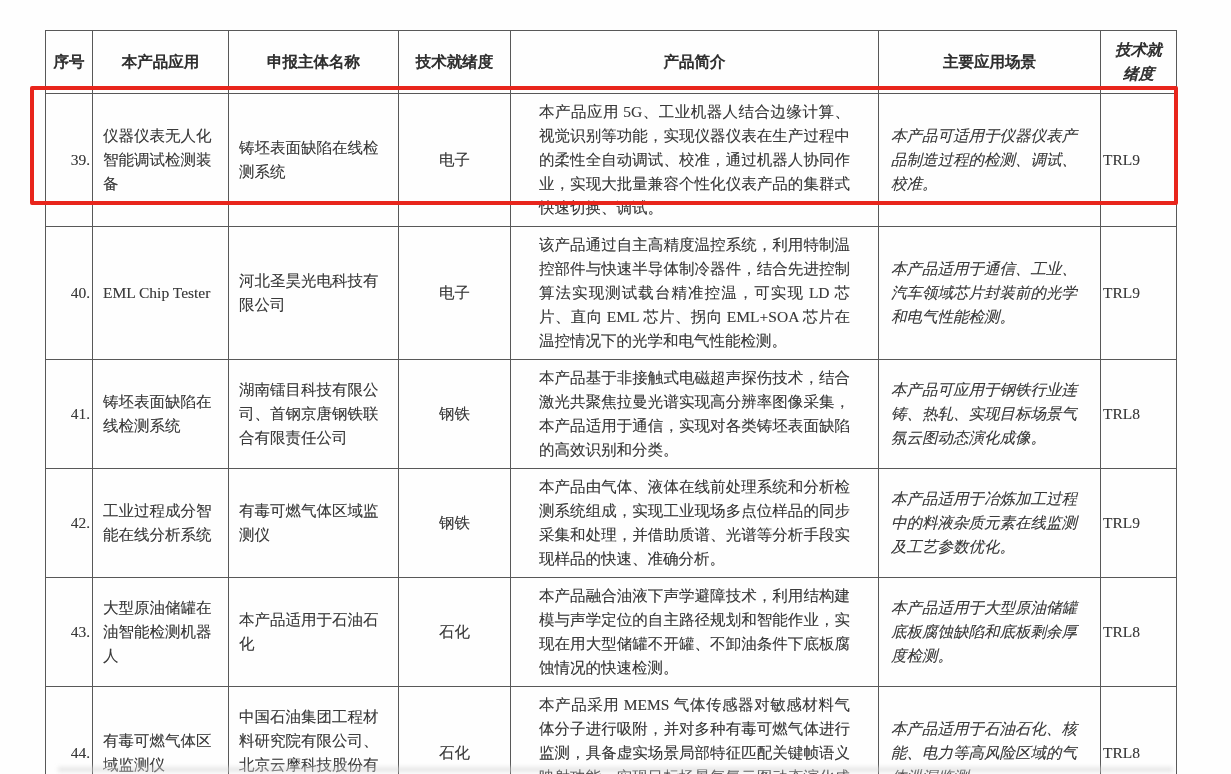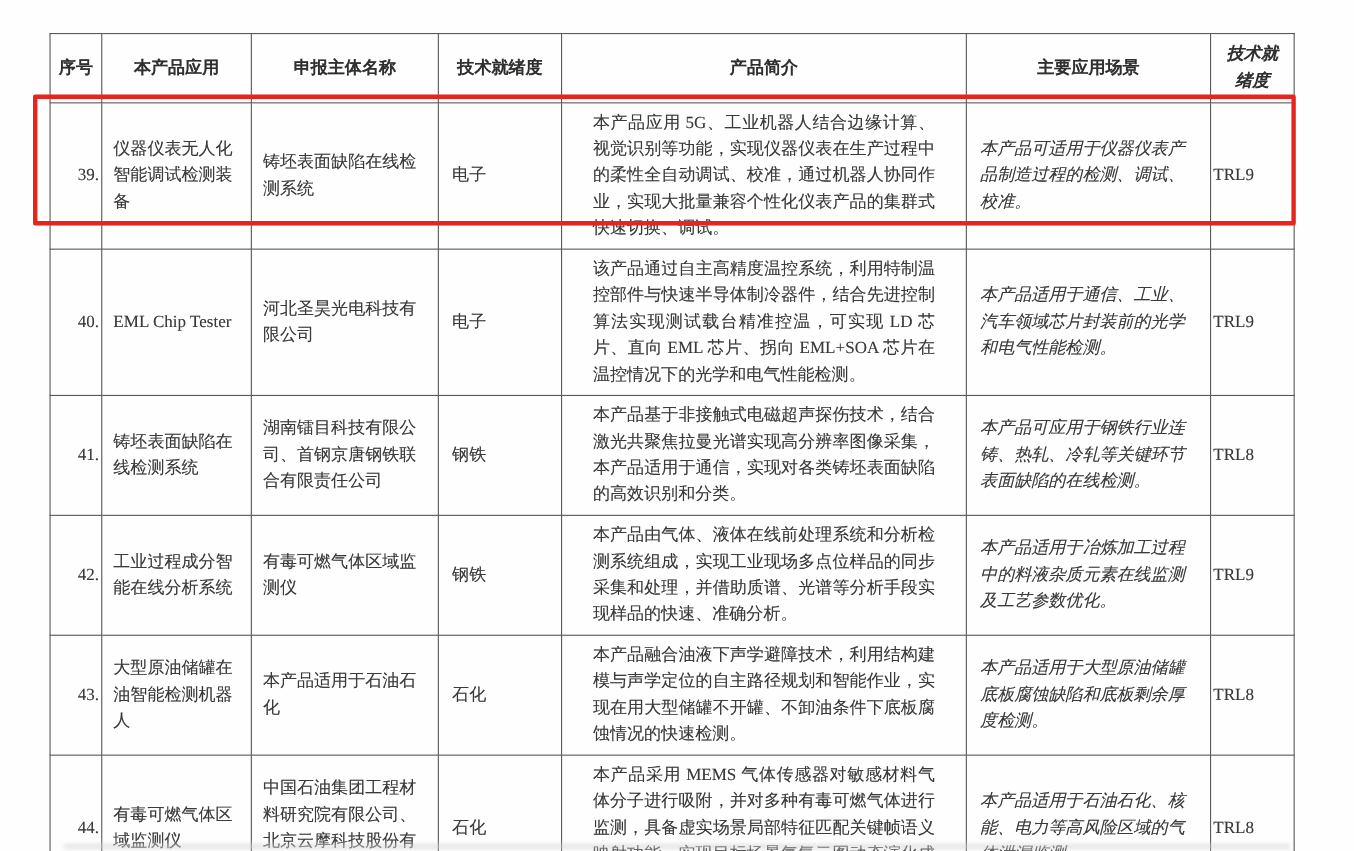--- a/index.html
+++ b/index.html
@@ -23,21 +23,21 @@
     vertical-align:middle;
     padding:6px 10px;
     overflow:hidden;
     font-weight:normal;
   }
   thead th{font-weight:bold;text-align:center;padding:6px 4px;color:#2f2f2f;}
   thead th.h-trl{padding:6px 13px;font-style:italic;}
   td.c-index{text-align:right;padding:6px 2px;}
   td.c-product{padding:6px 10px;}
   td.c-applicant{padding:6px 10px;}
-  td.c-field{padding:6px 12px;}
+  td.c-field{padding:6px 12px;text-align:center;}
   td.c-intro{text-align:justify;padding:6px 28px;}
   td.c-scenario{padding:8px 12px;font-style:italic;}
   td.c-trl{padding:6px 2px;}
   tr.r-head{height:63px;margin-top:34px;}
   tr.r-39{height:112px;}
   tr.r-40{height:125px;}
   tr.r-41{height:103px;}
   tr.r-42{height:100px;}
   tr.r-43{height:102px;}
   tr.r-44{height:123px;}
@@ -102,21 +102,21 @@
         <td class="c-intro">该产品通过自主高精度温控系统，利用特制温控部件与快速半导体制冷器件，结合先进控制算法实现测试载台精准控温，可实现 LD 芯片、直向 EML 芯片、拐向 EML+SOA 芯片在温控情况下的光学和电气性能检测。</td>
         <td class="c-scenario">本产品适用于通信、工业、汽车领域芯片封装前的光学和电气性能检测。</td>
         <td class="c-trl">TRL9</td>
       </tr>
       <tr class="r-41">
         <td class="c-index">41.</td>
         <td class="c-product">铸坯表面缺陷在线检测系统</td>
         <td class="c-applicant">湖南镭目科技有限公司、首钢京唐钢铁联合有限责任公司</td>
         <td class="c-field">钢铁</td>
         <td class="c-intro">本产品基于非接触式电磁超声探伤技术，结合激光共聚焦拉曼光谱实现高分辨率图像采集，本产品适用于通信，实现对各类铸坯表面缺陷的高效识别和分类。</td>
-        <td class="c-scenario">本产品可应用于钢铁行业连铸、热轧、冷轧等关键环节表面缺陷的在线检测。</td>
+        <td class="c-scenario">本产品可应用于钢铁行业连铸、热轧、实现目标场景气氛云图动态演化成像。</td>
         <td class="c-trl">TRL8</td>
       </tr>
       <tr class="r-42">
         <td class="c-index">42.</td>
         <td class="c-product">工业过程成分智能在线分析系统</td>
         <td class="c-applicant">有毒可燃气体区域监测仪</td>
         <td class="c-field">钢铁</td>
         <td class="c-intro">本产品由气体、液体在线前处理系统和分析检测系统组成，实现工业现场多点位样品的同步采集和处理，并借助质谱、光谱等分析手段实现样品的快速、准确分析。</td>
         <td class="c-scenario">本产品适用于冶炼加工过程中的料液杂质元素在线监测及工艺参数优化。</td>
         <td class="c-trl">TRL9</td>

